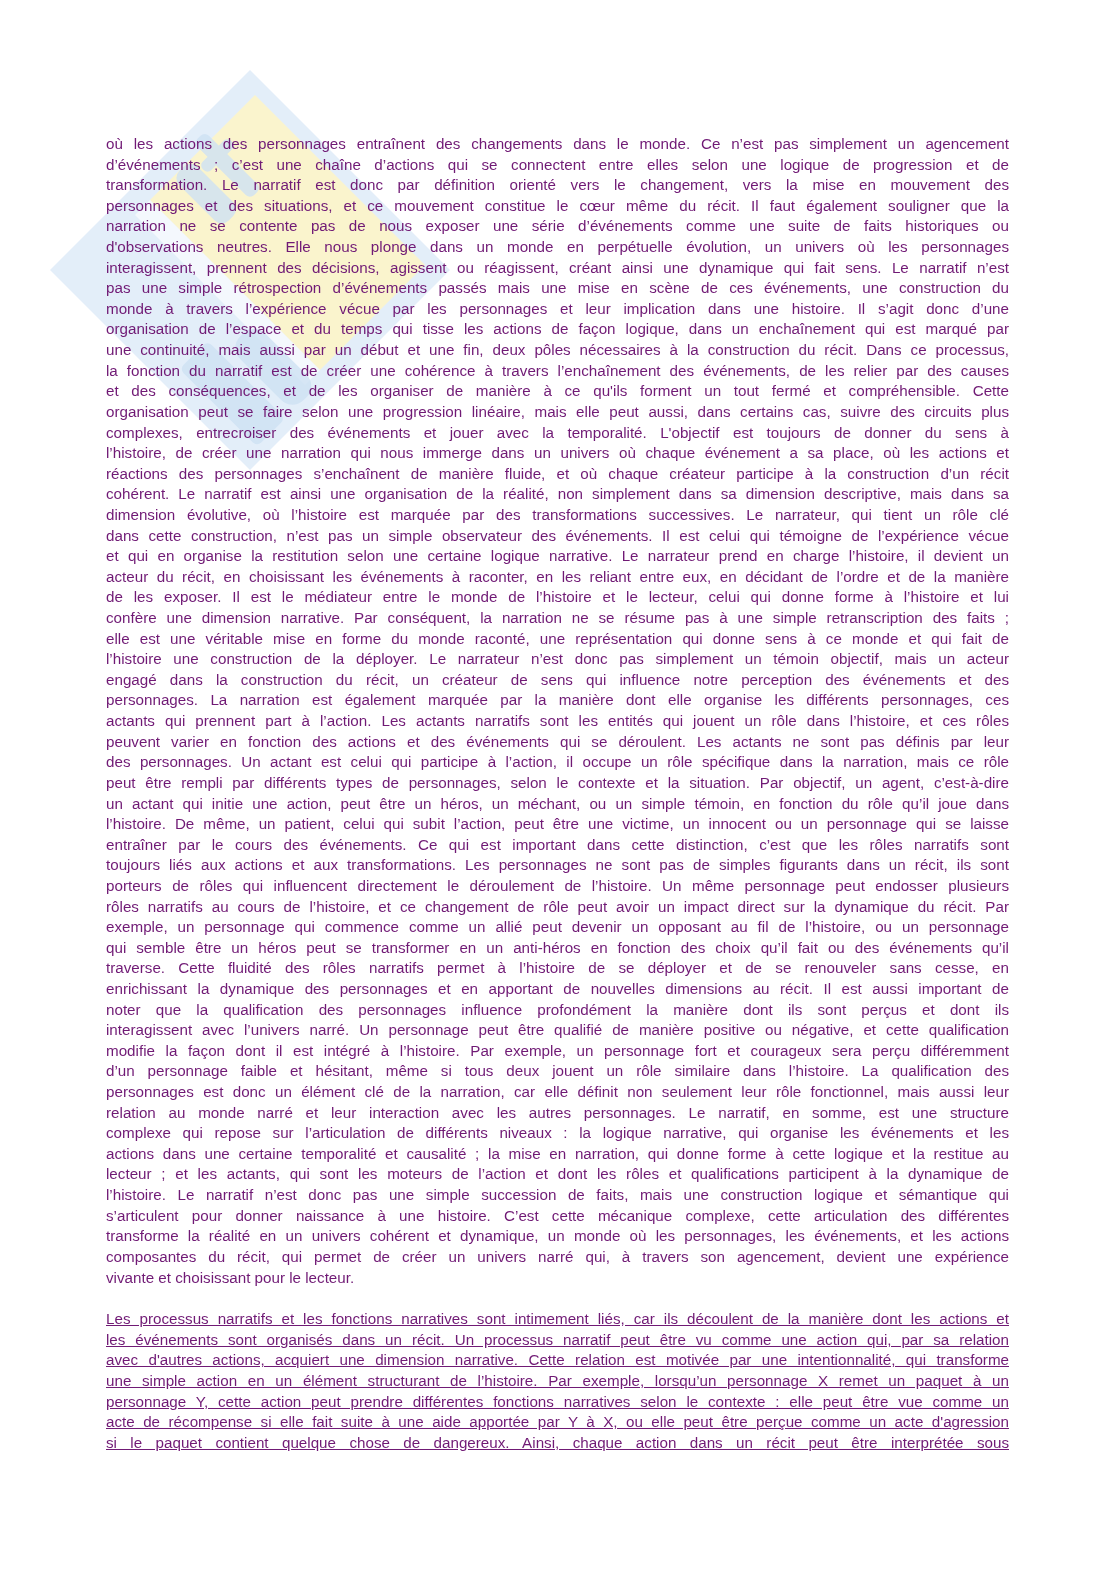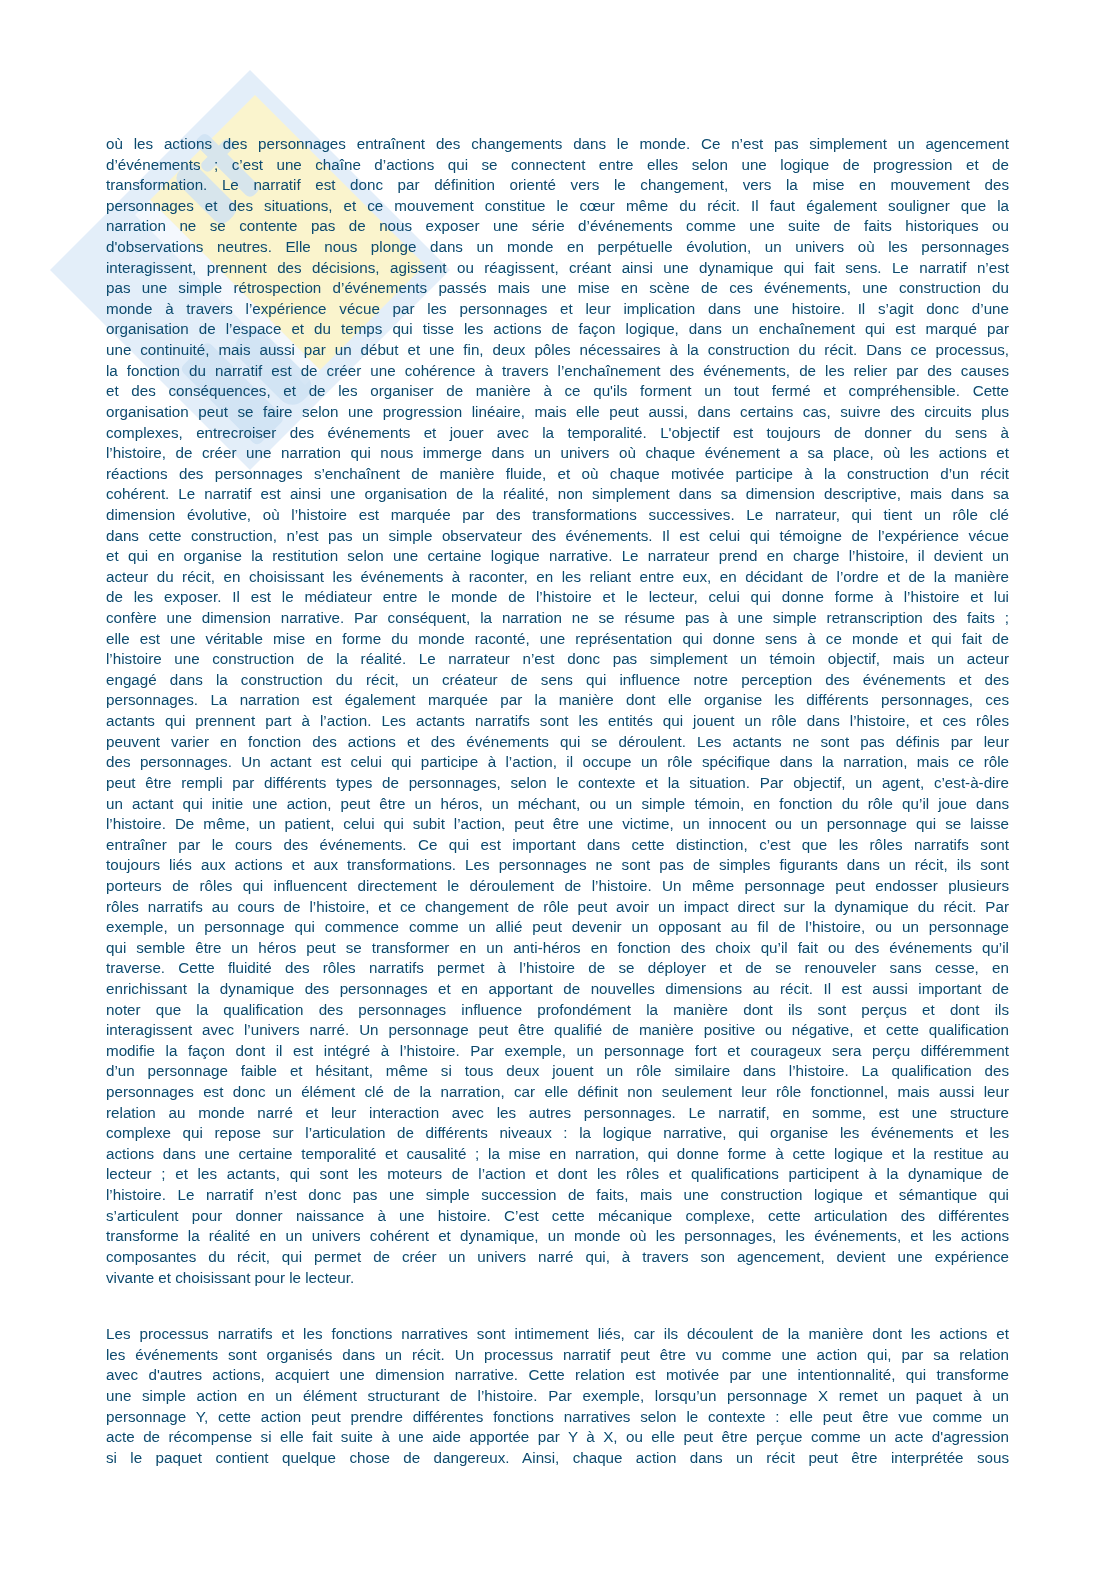--- a/index.html
+++ b/index.html
@@ -23,27 +23,28 @@
     pointer-events: none;
   }
   .page-text {
     position: absolute;
     left: 106px;
     top: 134px;
     width: 903px;
     z-index: 1;
     font-family: "Liberation Sans", sans-serif;
     font-size: 15.2px;
-    color: #0c4a6e;
+    color: #701a75;
   }
   .para {
     margin: 0;
   }
   .para + .para {
-    margin-top: 36px;
+    margin-top: 21px;
+    text-decoration: underline;
   }
   .line {
     display: block;
     height: 20.62px;
     line-height: 20.62px;
     white-space: nowrap;
     text-align: justify;
     text-align-last: justify;
     overflow: visible;
   }
@@ -84,30 +85,30 @@
       <span class="line">interagissent, prennent des décisions, agissent ou réagissent, créant ainsi une dynamique qui fait sens. Le narratif n’est</span>
       <span class="line">pas une simple rétrospection d’événements passés mais une mise en scène de ces événements, une construction du</span>
       <span class="line">monde à travers l’expérience vécue par les personnages et leur implication dans une histoire. Il s’agit donc d’une</span>
       <span class="line">organisation de l’espace et du temps qui tisse les actions de façon logique, dans un enchaînement qui est marqué par</span>
       <span class="line">une continuité, mais aussi par un début et une fin, deux pôles nécessaires à la construction du récit. Dans ce processus,</span>
       <span class="line">la fonction du narratif est de créer une cohérence à travers l’enchaînement des événements, de les relier par des causes</span>
       <span class="line">et des conséquences, et de les organiser de manière à ce qu'ils forment un tout fermé et compréhensible. Cette</span>
       <span class="line">organisation peut se faire selon une progression linéaire, mais elle peut aussi, dans certains cas, suivre des circuits plus</span>
       <span class="line">complexes, entrecroiser des événements et jouer avec la temporalité. L'objectif est toujours de donner du sens à</span>
       <span class="line">l’histoire, de créer une narration qui nous immerge dans un univers où chaque événement a sa place, où les actions et</span>
-      <span class="line">réactions des personnages s’enchaînent de manière fluide, et où chaque motivée participe à la construction d’un récit</span>
+      <span class="line">réactions des personnages s’enchaînent de manière fluide, et où chaque créateur participe à la construction d’un récit</span>
       <span class="line">cohérent. Le narratif est ainsi une organisation de la réalité, non simplement dans sa dimension descriptive, mais dans sa</span>
       <span class="line">dimension évolutive, où l’histoire est marquée par des transformations successives. Le narrateur, qui tient un rôle clé</span>
       <span class="line">dans cette construction, n’est pas un simple observateur des événements. Il est celui qui témoigne de l’expérience vécue</span>
       <span class="line">et qui en organise la restitution selon une certaine logique narrative. Le narrateur prend en charge l’histoire, il devient un</span>
       <span class="line">acteur du récit, en choisissant les événements à raconter, en les reliant entre eux, en décidant de l’ordre et de la manière</span>
       <span class="line">de les exposer. Il est le médiateur entre le monde de l’histoire et le lecteur, celui qui donne forme à l’histoire et lui</span>
       <span class="line">confère une dimension narrative. Par conséquent, la narration ne se résume pas à une simple retranscription des faits ;</span>
       <span class="line">elle est une véritable mise en forme du monde raconté, une représentation qui donne sens à ce monde et qui fait de</span>
-      <span class="line">l’histoire une construction de la réalité. Le narrateur n’est donc pas simplement un témoin objectif, mais un acteur</span>
+      <span class="line">l’histoire une construction de la déployer. Le narrateur n’est donc pas simplement un témoin objectif, mais un acteur</span>
       <span class="line">engagé dans la construction du récit, un créateur de sens qui influence notre perception des événements et des</span>
       <span class="line">personnages. La narration est également marquée par la manière dont elle organise les différents personnages, ces</span>
       <span class="line">actants qui prennent part à l’action. Les actants narratifs sont les entités qui jouent un rôle dans l’histoire, et ces rôles</span>
       <span class="line">peuvent varier en fonction des actions et des événements qui se déroulent. Les actants ne sont pas définis par leur</span>
       <span class="line">des personnages. Un actant est celui qui participe à l’action, il occupe un rôle spécifique dans la narration, mais ce rôle</span>
       <span class="line">peut être rempli par différents types de personnages, selon le contexte et la situation. Par objectif, un agent, c’est-à-dire</span>
       <span class="line">un actant qui initie une action, peut être un héros, un méchant, ou un simple témoin, en fonction du rôle qu’il joue dans</span>
       <span class="line">l’histoire. De même, un patient, celui qui subit l’action, peut être une victime, un innocent ou un personnage qui se laisse</span>
       <span class="line">entraîner par le cours des événements. Ce qui est important dans cette distinction, c’est que les rôles narratifs sont</span>
       <span class="line">toujours liés aux actions et aux transformations. Les personnages ne sont pas de simples figurants dans un récit, ils sont</span>

